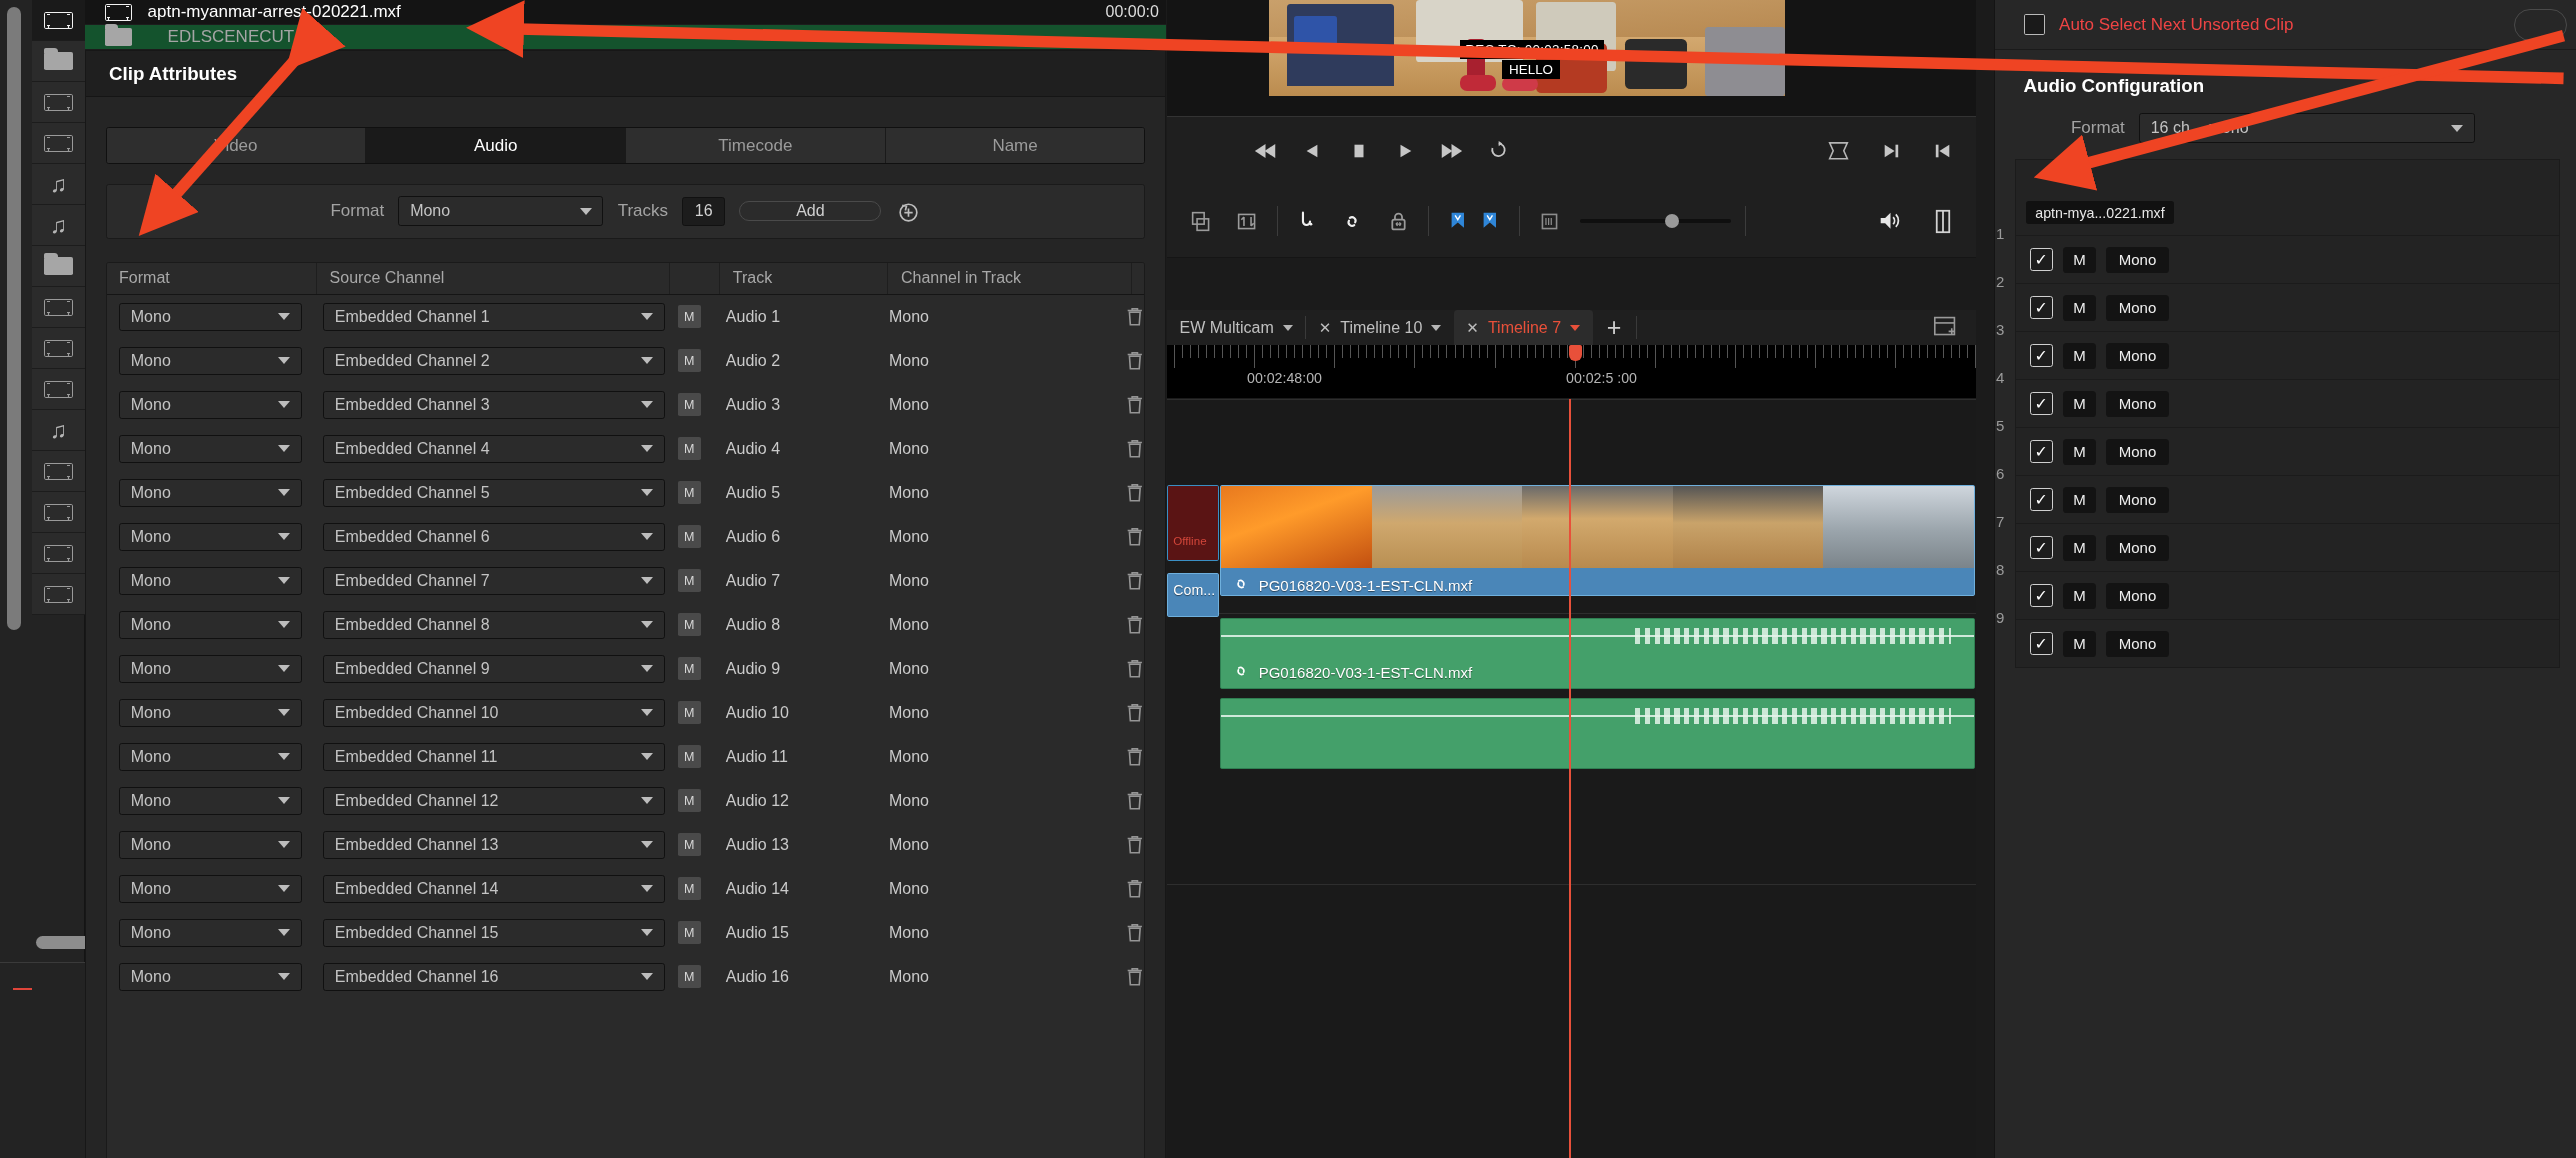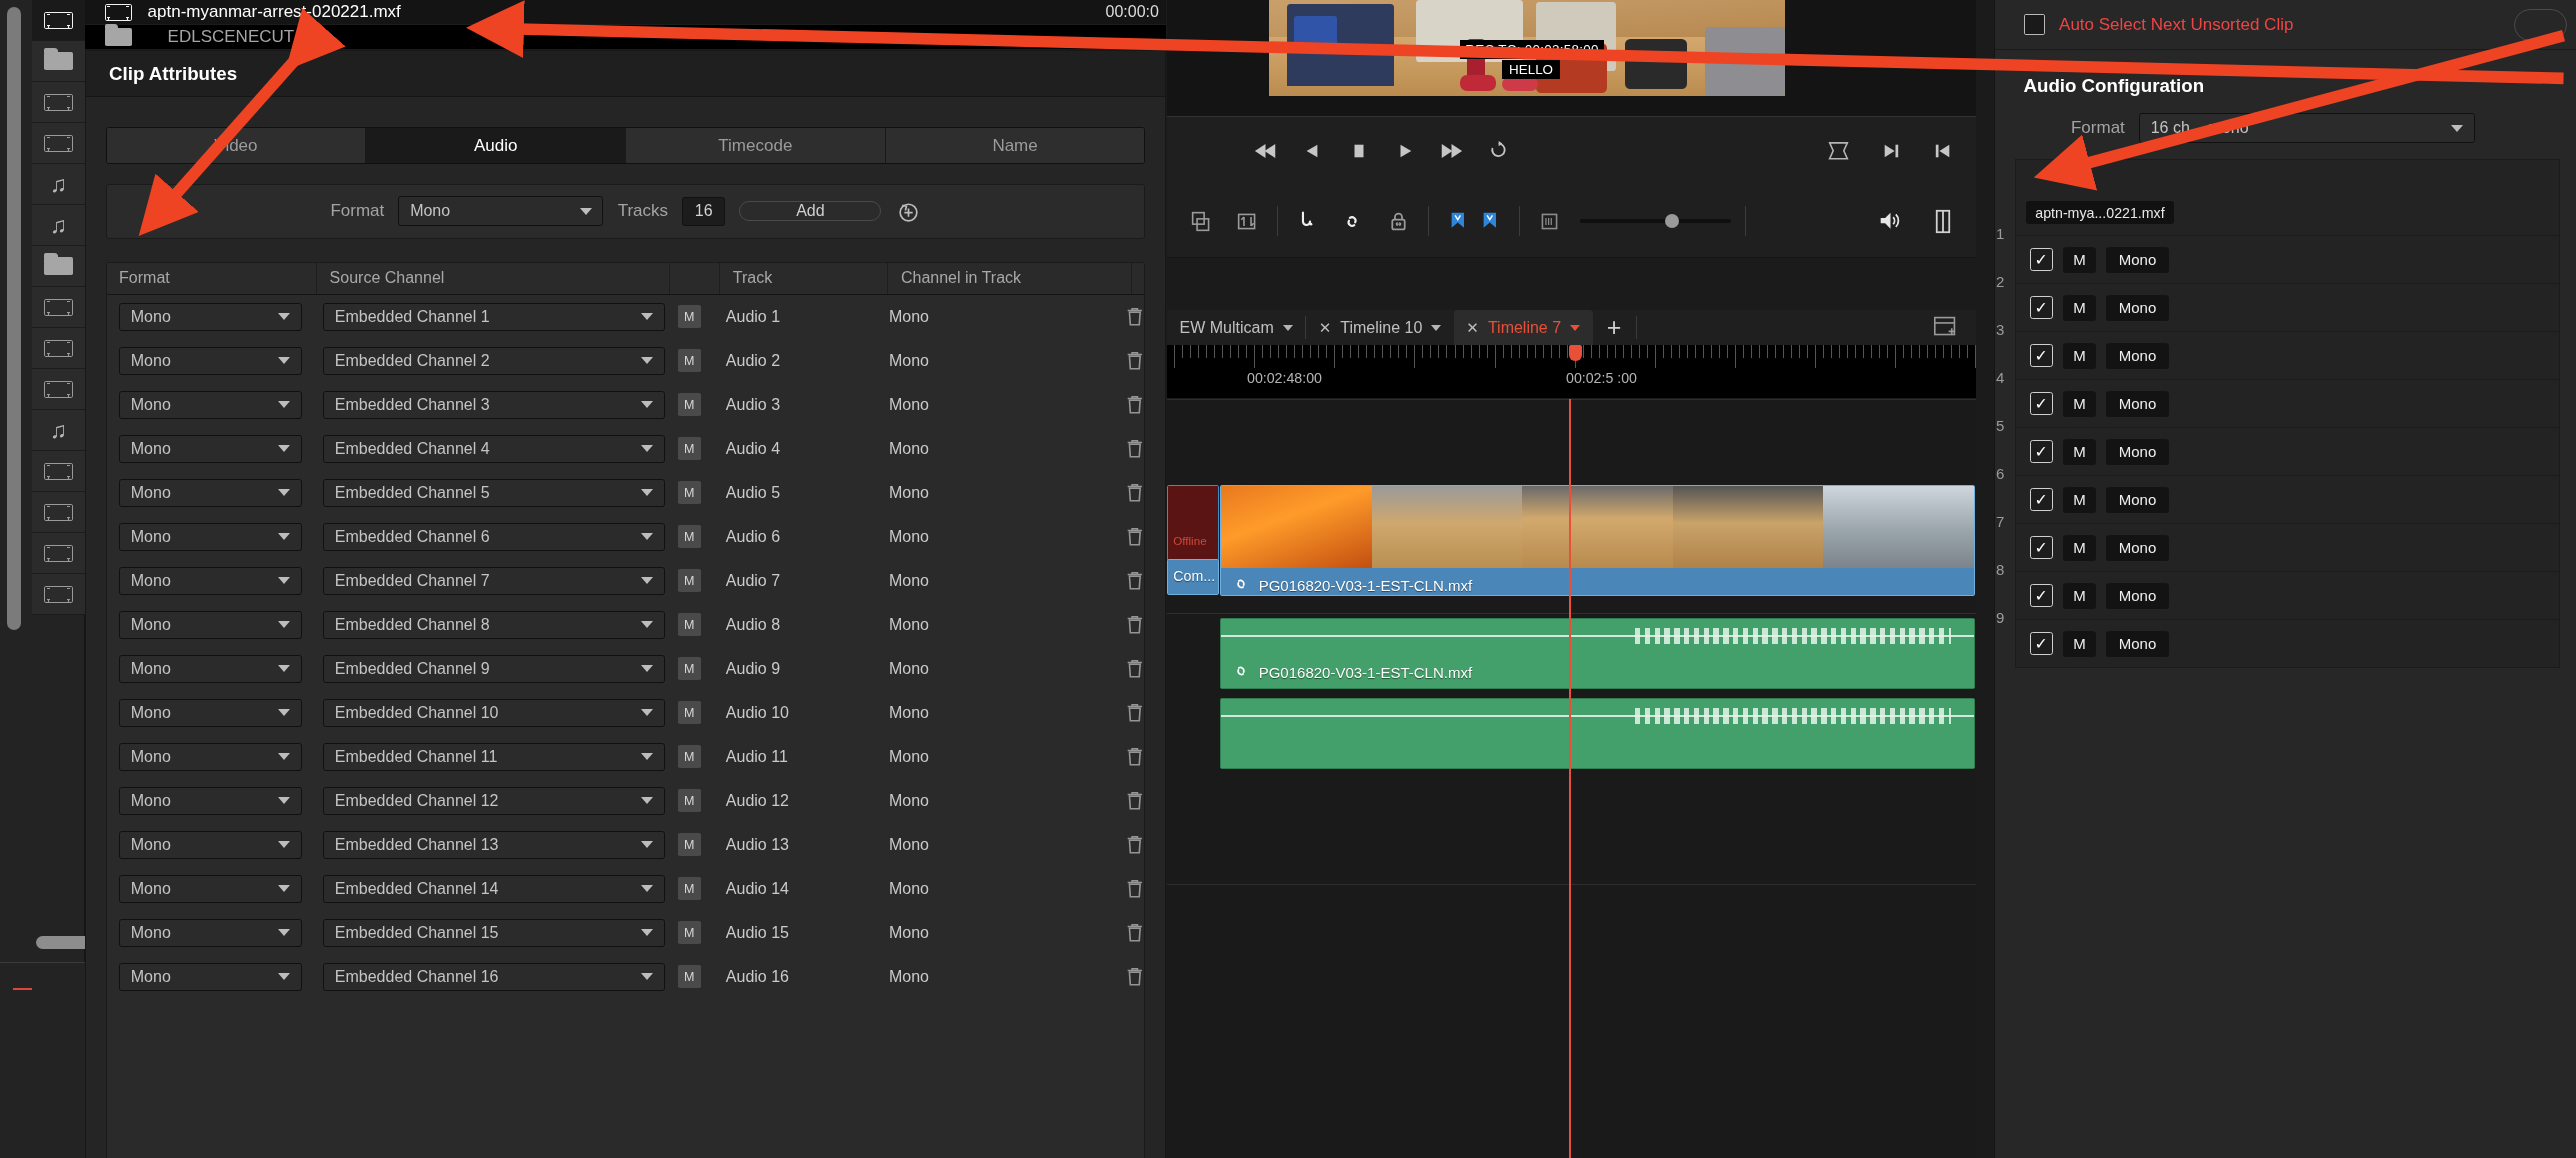--- a/index.html
+++ b/index.html
@@ -56,21 +56,21 @@
   .left-bottom { position:absolute; left:0; bottom:0; width:85px; height:196px; background:#232323;}
   .red-tick { position:absolute; left:12.5px; bottom:169px; width: 19.6px; height: 1.8px; background:#e0453a;}
 
   
   .bin-rows { position:absolute; left: 85px; top: 0; width: 1081px; }
   .bin-row {
     height: 25px; display:flex; align-items:center; gap: 16px; padding-left: 19.6px;
     border-bottom: 0.9px solid #1c1c1c; font-size: 17px;
   }
   .bin-row.sel { background: #141414; color: #ffffff; }
-  .bin-row.norm { background: #000000; color: #a5a5a5; gap: 36px; }
+  .bin-row.norm { background: #14532d; color: #a5a5a5; gap: 36px; }
   .bin-row .tc { margin-left: auto; margin-right: 7.1px; font-size: 16px; color:#ddd; }
   .bin-row .icon-wrap { width: 27px; display:flex; justify-content:center;}
 
   
   .dialog {
     position:absolute; left: 85px; top: 50px; width: 1081px; height: 1109px;
     background: #252525; border: 0.9px solid #171717;
   }
   .dialog-title {
     height: 46px; background: #1f1f1f; display:flex; align-items:center;
@@ -1107,21 +1107,21 @@
   </div>
 
   <div class="tl-body">
     <div class="track-sep" style="top:0"></div>
     <div class="track-sep" style="top:214px"></div>
     <div class="track-sep" style="top:485px"></div>
 
     <div class="clip-red" style="left:0px; top:86px; width:52px; height:76px;">
       <div class="offline">Offline</div>
     </div>
-    <div class="clip-blue" style="left:0px; top:160px; width:52px; height:36px;">
+    <div class="clip-blue" style="left:0px; top:174px; width:52px; height:44px;">
       <div class="clip-label" style="top:8px; left:5.3px; font-size:14.2px;">Com...</div>
     </div>
 
     <div class="clip-blue" style="left:53px; top:86px; width:755px; height:111px;">
       <div class="thumbstrip">
         <div class="thumb t1"></div>
           <div class="thumb t2"></div>
           <div class="thumb t3"></div>
         <div class="thumb t4"></div>
           <div class="thumb t5"></div>

